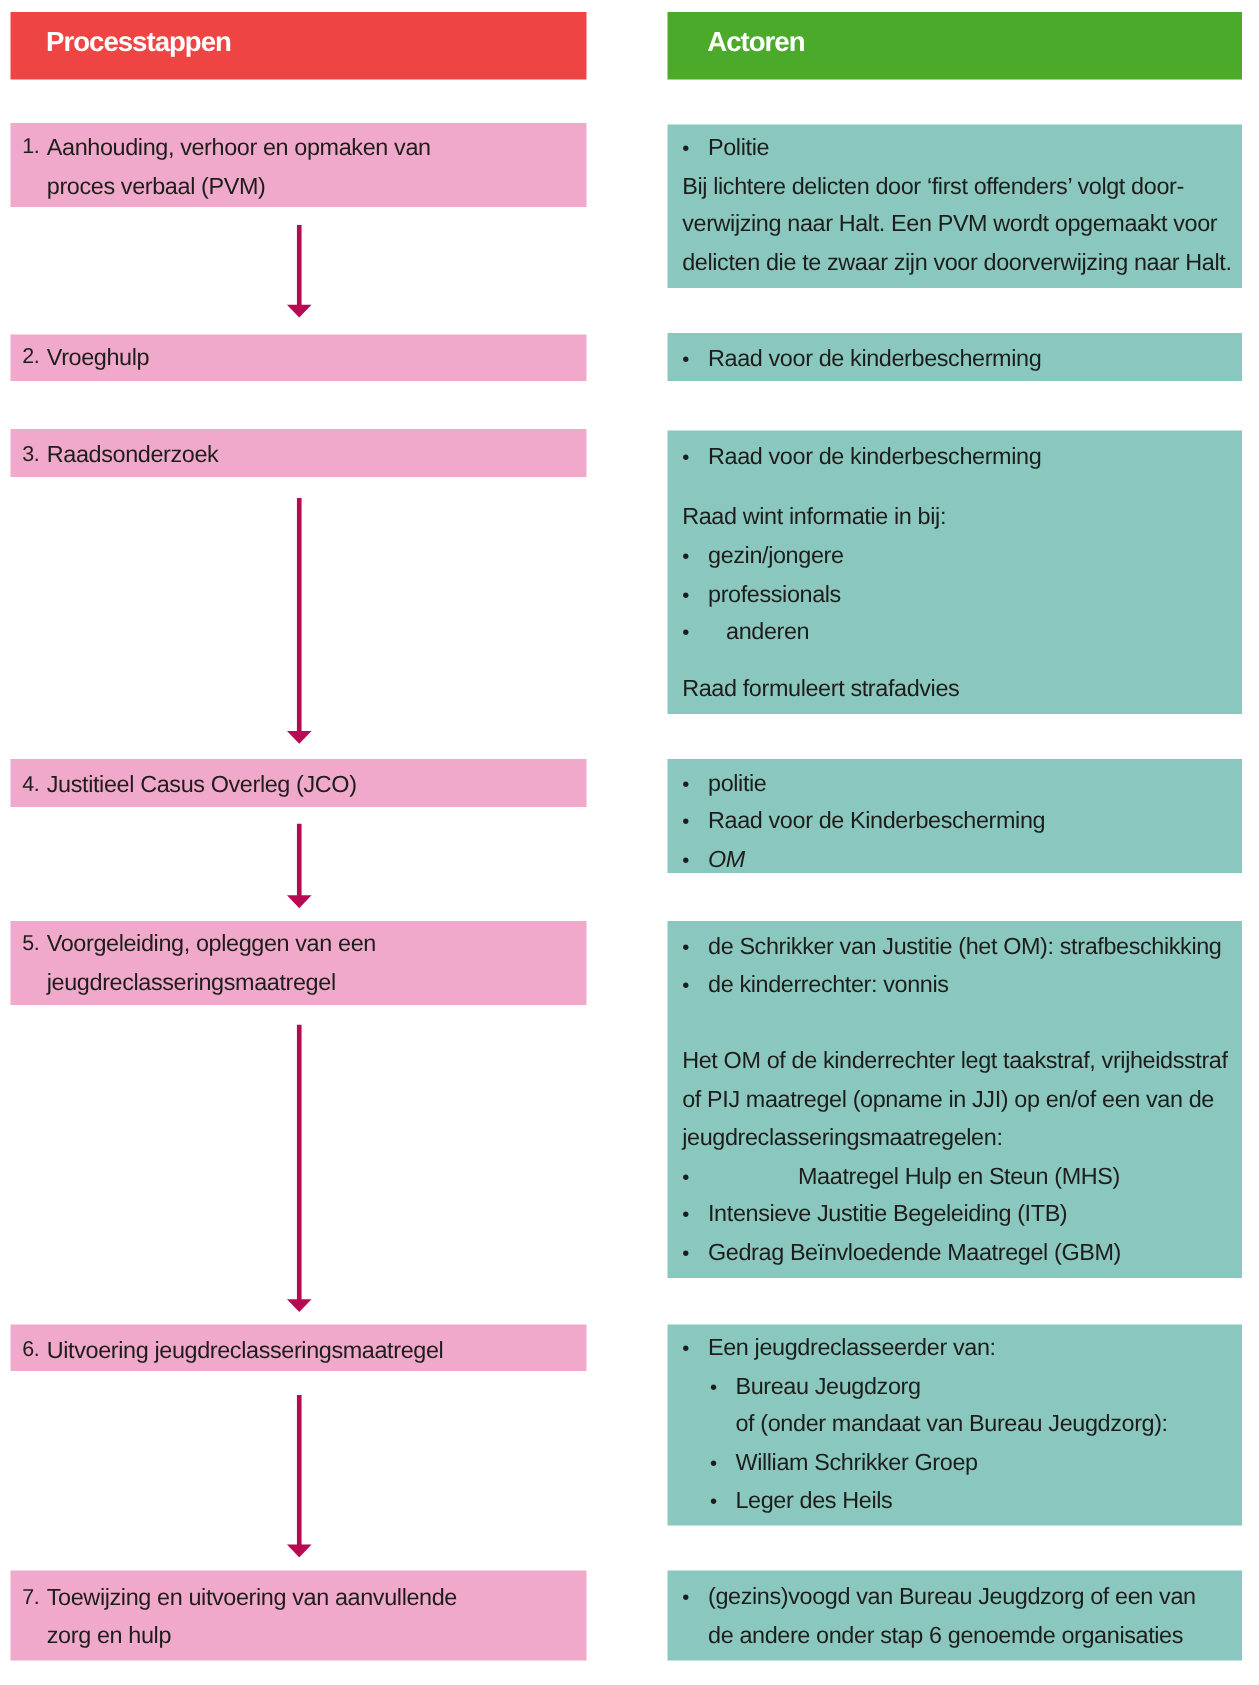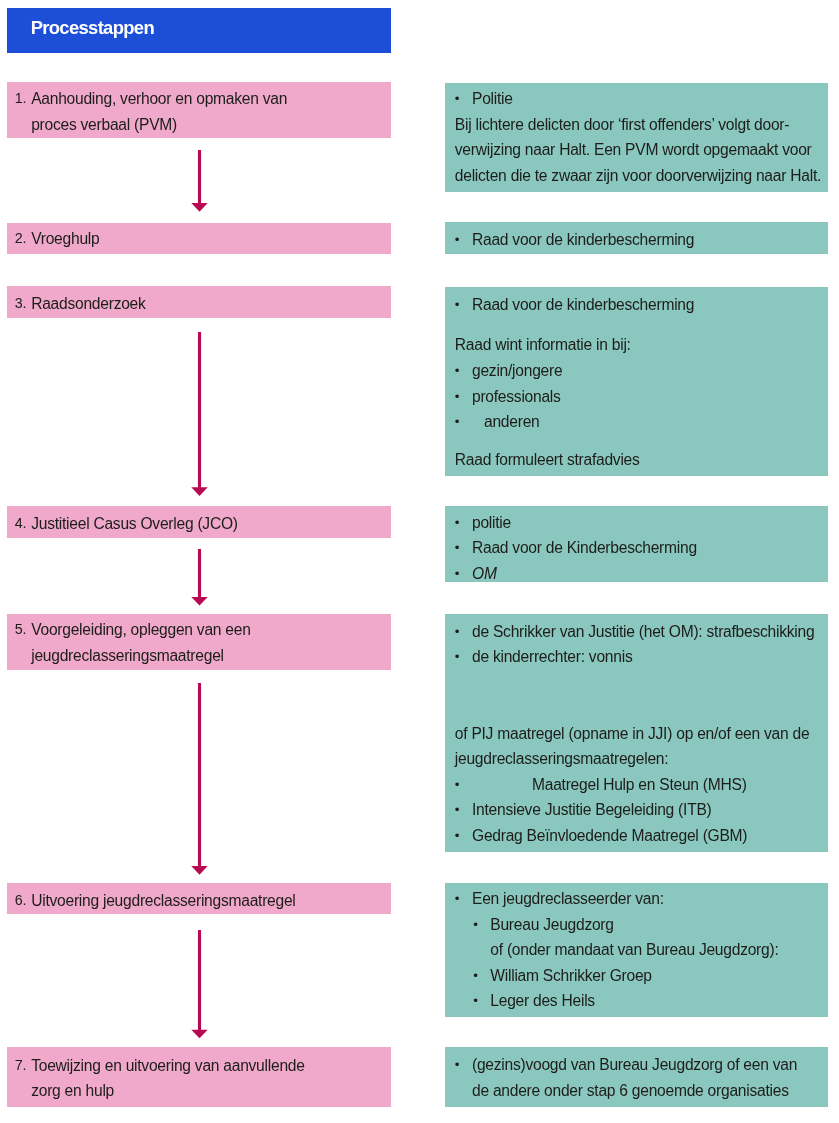--- a/index.html
+++ b/index.html
@@ -2,21 +2,21 @@
 <html><head>
 <meta charset="utf-8">
 <title>Processtappen en Actoren</title>
 <style>
   html,body{margin:0;padding:0;}
   body{width:839px;height:1123px;background:#ffffff;
        font-family:"Liberation Sans",sans-serif;overflow:hidden;position:relative;
        -webkit-font-smoothing:antialiased;}
   .page{position:absolute;left:0;top:0;width:839px;height:1123px;background:#ffffff;}
   .hdr{position:absolute;box-sizing:border-box;}
-  .hdr-l{background:#1d4ed8;}
+  .hdr-l{background:#ef4444;}
   .hdr-r{background:#4BAA2A;}
   .hdr-t{position:absolute;top:6.4px;color:#ffffff;font-weight:bold;
          font-size:18.4px;line-height:26px;letter-spacing:-0.66px;white-space:nowrap;}
   .hdr-l .hdr-t{left:23.3px;}
   .hdr-r .hdr-t{left:26.5px;}
   .box{position:absolute;box-sizing:border-box;overflow:hidden;}
   .pk{background:#F0A9CA;}
   .tl{background:#8AC7BE;}
   .txt,.num,.bul{position:absolute;color:#1D1D1B;font-size:15.6px;line-height:25.4px;
        letter-spacing:-0.25px;white-space:nowrap;}
@@ -24,20 +24,23 @@
   .bul{font-size:13.5px;}
   .arrow{position:absolute;}
   .arrow svg{display:block;}
 </style>
 </head>
 <body>
 
 <div class="page">
 <div class="hdr hdr-l" style="left:7.4px;top:8.3px;width:383.6px;height:44.3px;">
 <span class="hdr-t">Processtappen</span>
+</div>
+<div class="hdr hdr-r" style="left:445.0px;top:8.3px;width:383.0px;height:44.3px;">
+<span class="hdr-t">Actoren</span>
 </div>
 <div class="box pk" style="left:7.4px;top:82.4px;width:383.6px;height:55.5px;">
 <span class="num" style="left:7.4px;top:3.90px;">1.</span>
 <span class="txt" style="left:23.8px;top:3.90px;">Aanhouding, verhoor en opmaken van</span>
 <span class="txt" style="left:23.8px;top:29.50px;">proces verbaal (PVM)</span>
 </div>
 <div class="box pk" style="left:7.4px;top:222.5px;width:383.6px;height:31.6px;">
 <span class="num" style="left:7.4px;top:3.90px;">2.</span>
 <span class="txt" style="left:23.8px;top:3.90px;">Vroeghulp</span>
 </div>
@@ -92,20 +95,21 @@
 <span class="bul" style="left:9.8px;top:29.00px;">•</span>
 <span class="txt" style="left:27.0px;top:29.00px;">Raad voor de Kinderbescherming</span>
 <span class="bul" style="left:9.8px;top:54.60px;">•</span>
 <span class="txt" style="left:27.0px;top:54.60px;font-style:italic;">OM</span>
 </div>
 <div class="box tl" style="left:445.0px;top:614.3px;width:383.0px;height:237.4px;">
 <span class="bul" style="left:9.8px;top:4.40px;">•</span>
 <span class="txt" style="left:27.0px;top:4.40px;">de Schrikker van Justitie (het OM): strafbeschikking</span>
 <span class="bul" style="left:9.8px;top:30.00px;">•</span>
 <span class="txt" style="left:27.0px;top:30.00px;">de kinderrechter: vonnis</span>
+<span class="txt" style="left:9.8px;top:80.80px;">Het OM of de kinderrechter legt taakstraf, vrijheidsstraf</span>
 <span class="txt" style="left:9.8px;top:106.40px;">of PIJ maatregel (opname in JJI) op en/of een van de</span>
 <span class="txt" style="left:9.8px;top:132.00px;">jeugdreclasseringsmaatregelen:</span>
 <span class="bul" style="left:9.8px;top:157.60px;">•</span>
 <span class="txt" style="left:44px;top:157.60px;margin-left:43px;">Maatregel Hulp en Steun (MHS)</span>
 <span class="bul" style="left:9.8px;top:183.20px;">•</span>
 <span class="txt" style="left:27.0px;top:183.20px;">Intensieve Justitie Begeleiding (ITB)</span>
 <span class="bul" style="left:9.8px;top:208.80px;">•</span>
 <span class="txt" style="left:27.0px;top:208.80px;">Gedrag Beïnvloedende Maatregel (GBM)</span>
 </div>
 <div class="box tl" style="left:445.0px;top:883.1px;width:383.0px;height:133.7px;">

